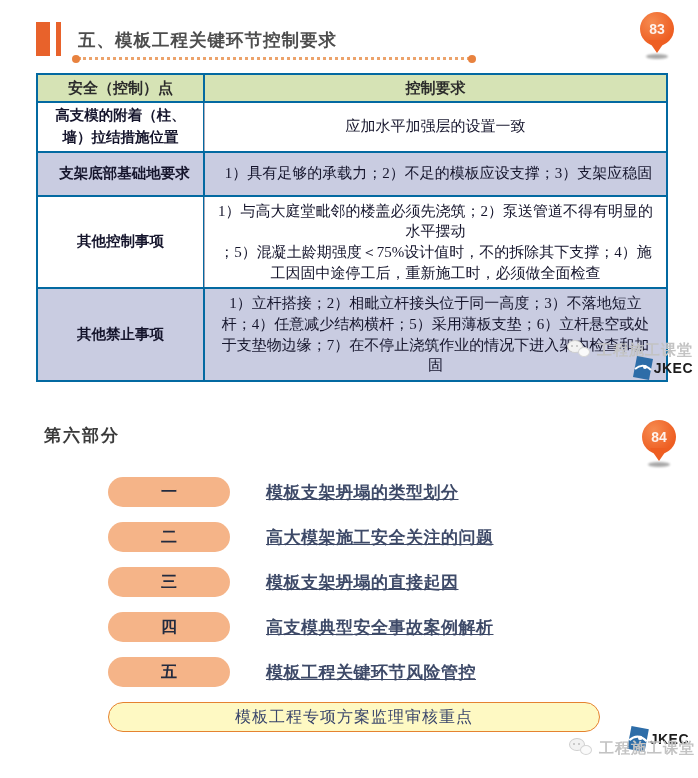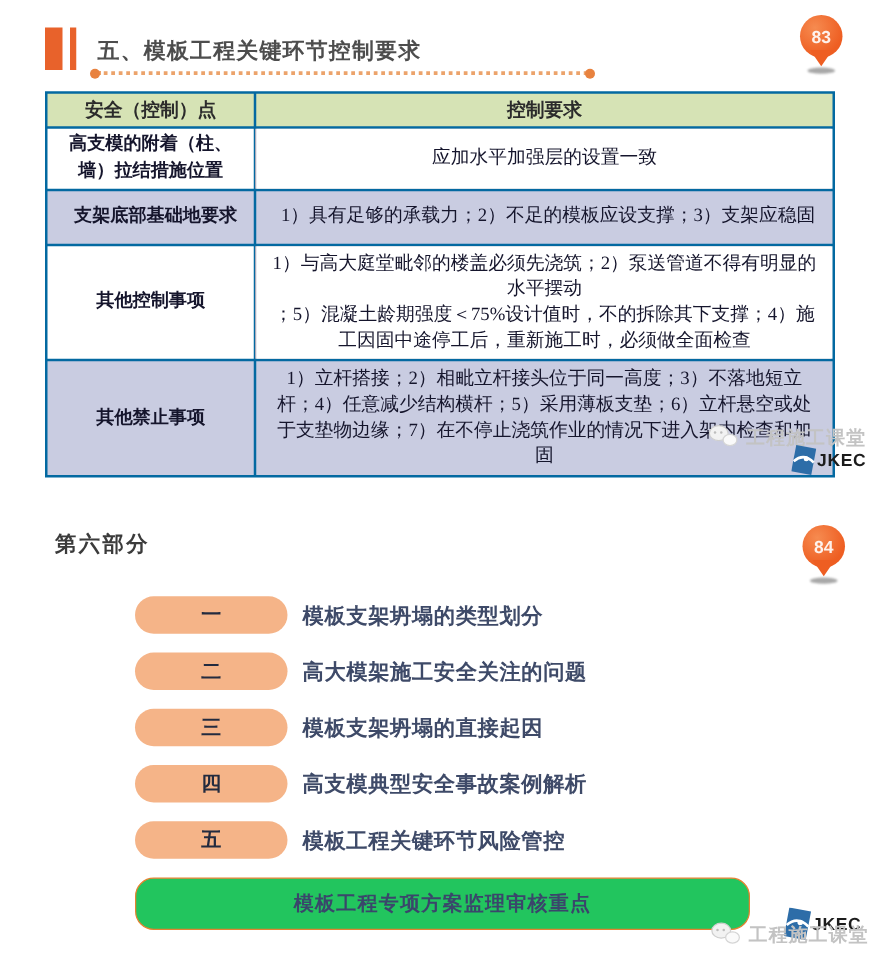--- a/index.html
+++ b/index.html
@@ -52,24 +52,24 @@
   .jkec { display:flex; align-items:center; gap:1px; justify-content:flex-end; margin-top:-4px; }
   .jkec-text { font-size:14px; font-weight:bold; color:#1c1c1c; letter-spacing:.5px; }
   #wm-2 .jkec { margin:0 6px -14px 0; position:relative; z-index:0; }
   #wm-2 .wm-row { position:relative; z-index:1; }
 
   
   .slide2-heading { position:absolute; left:44px; top:424px; font-size:17px; font-weight:600; color:#3b3b3b; letter-spacing:2px; }
   .toc-item { position:absolute; left:108px; width:500px; height:30px; display:flex; align-items:center; }
   .toc-pill { width:122px; height:30px; border-radius:15px; background:#f5b488; display:flex; align-items:center; justify-content:center;
               font-size:16px; font-weight:bold; color:#232b3f; flex:0 0 122px; cursor:pointer; }
-  .toc-label { margin-left:12px; font-size:17px; font-weight:bold; color:#3e4a68; letter-spacing:.5px; }
+  .toc-label { margin-left:36px; font-size:17px; font-weight:bold; color:#3e4a68; letter-spacing:.5px;text-decoration:underline; }
   #toc-0 { top:477px; } #toc-1 { top:522px; } #toc-2 { top:567px; } #toc-3 { top:612px; } #toc-4 { top:657px; }
-  .review-btn { position:absolute; left:108px; top:702px; width:492px; height:42px; border-radius:15px; background:#22c55e; border:1px solid #e4insert8230; border:1px solid #e58230;
-                display:flex; align-items:center; justify-content:center; font-size:16px; font-weight:bold; color:#3a466b; cursor:pointer; letter-spacing:1px; }
+  .review-btn { position:absolute; left:108px; top:702px; width:492px; height:30px; border-radius:15px; background:#fef9c3; border:1px solid #e4insert8230; border:1px solid #e58230;
+                display:flex; align-items:center; justify-content:center; font-size:16px; font-weight:normal; color:#3a466b; cursor:pointer; letter-spacing:1px; }
 </style>
 </head>
 <body>
 
 <div id="page">
 
   <div class="accent-bar-thick"></div>
   <div class="accent-bar-thin"></div>
   <div class="slide1-title">五、模板工程关键环节控制要求</div>
   <div class="dotted-rule">

